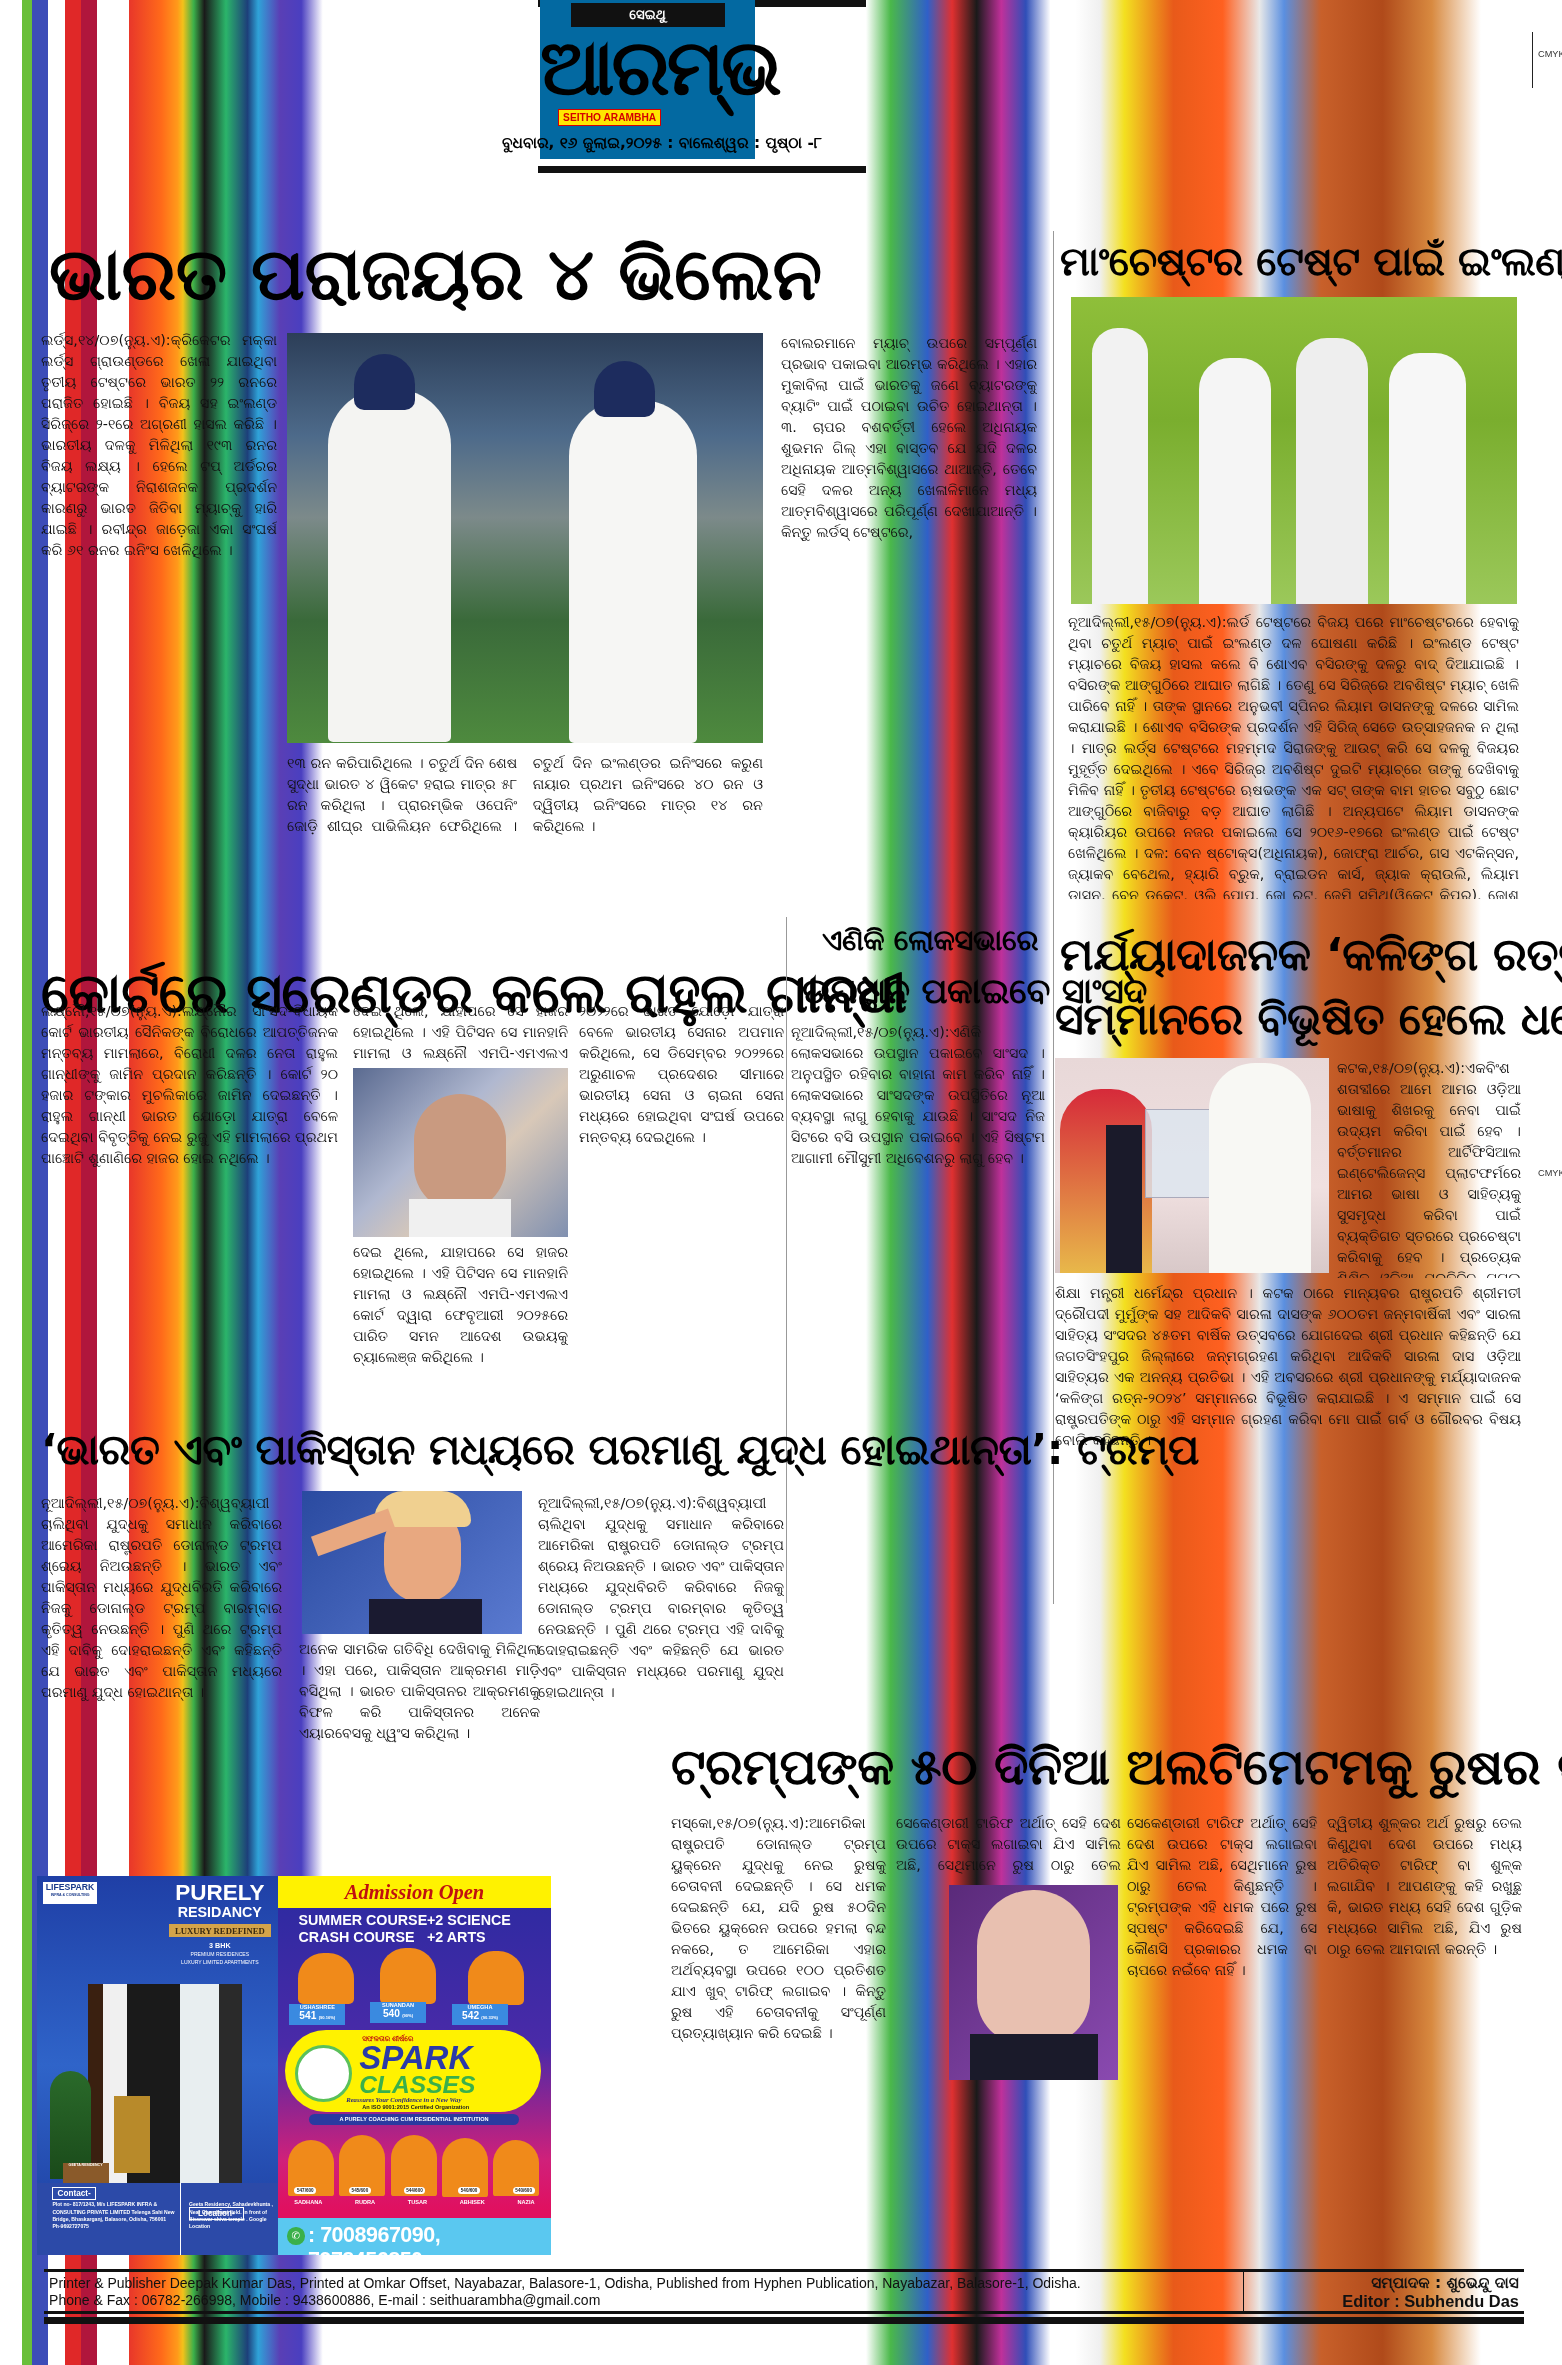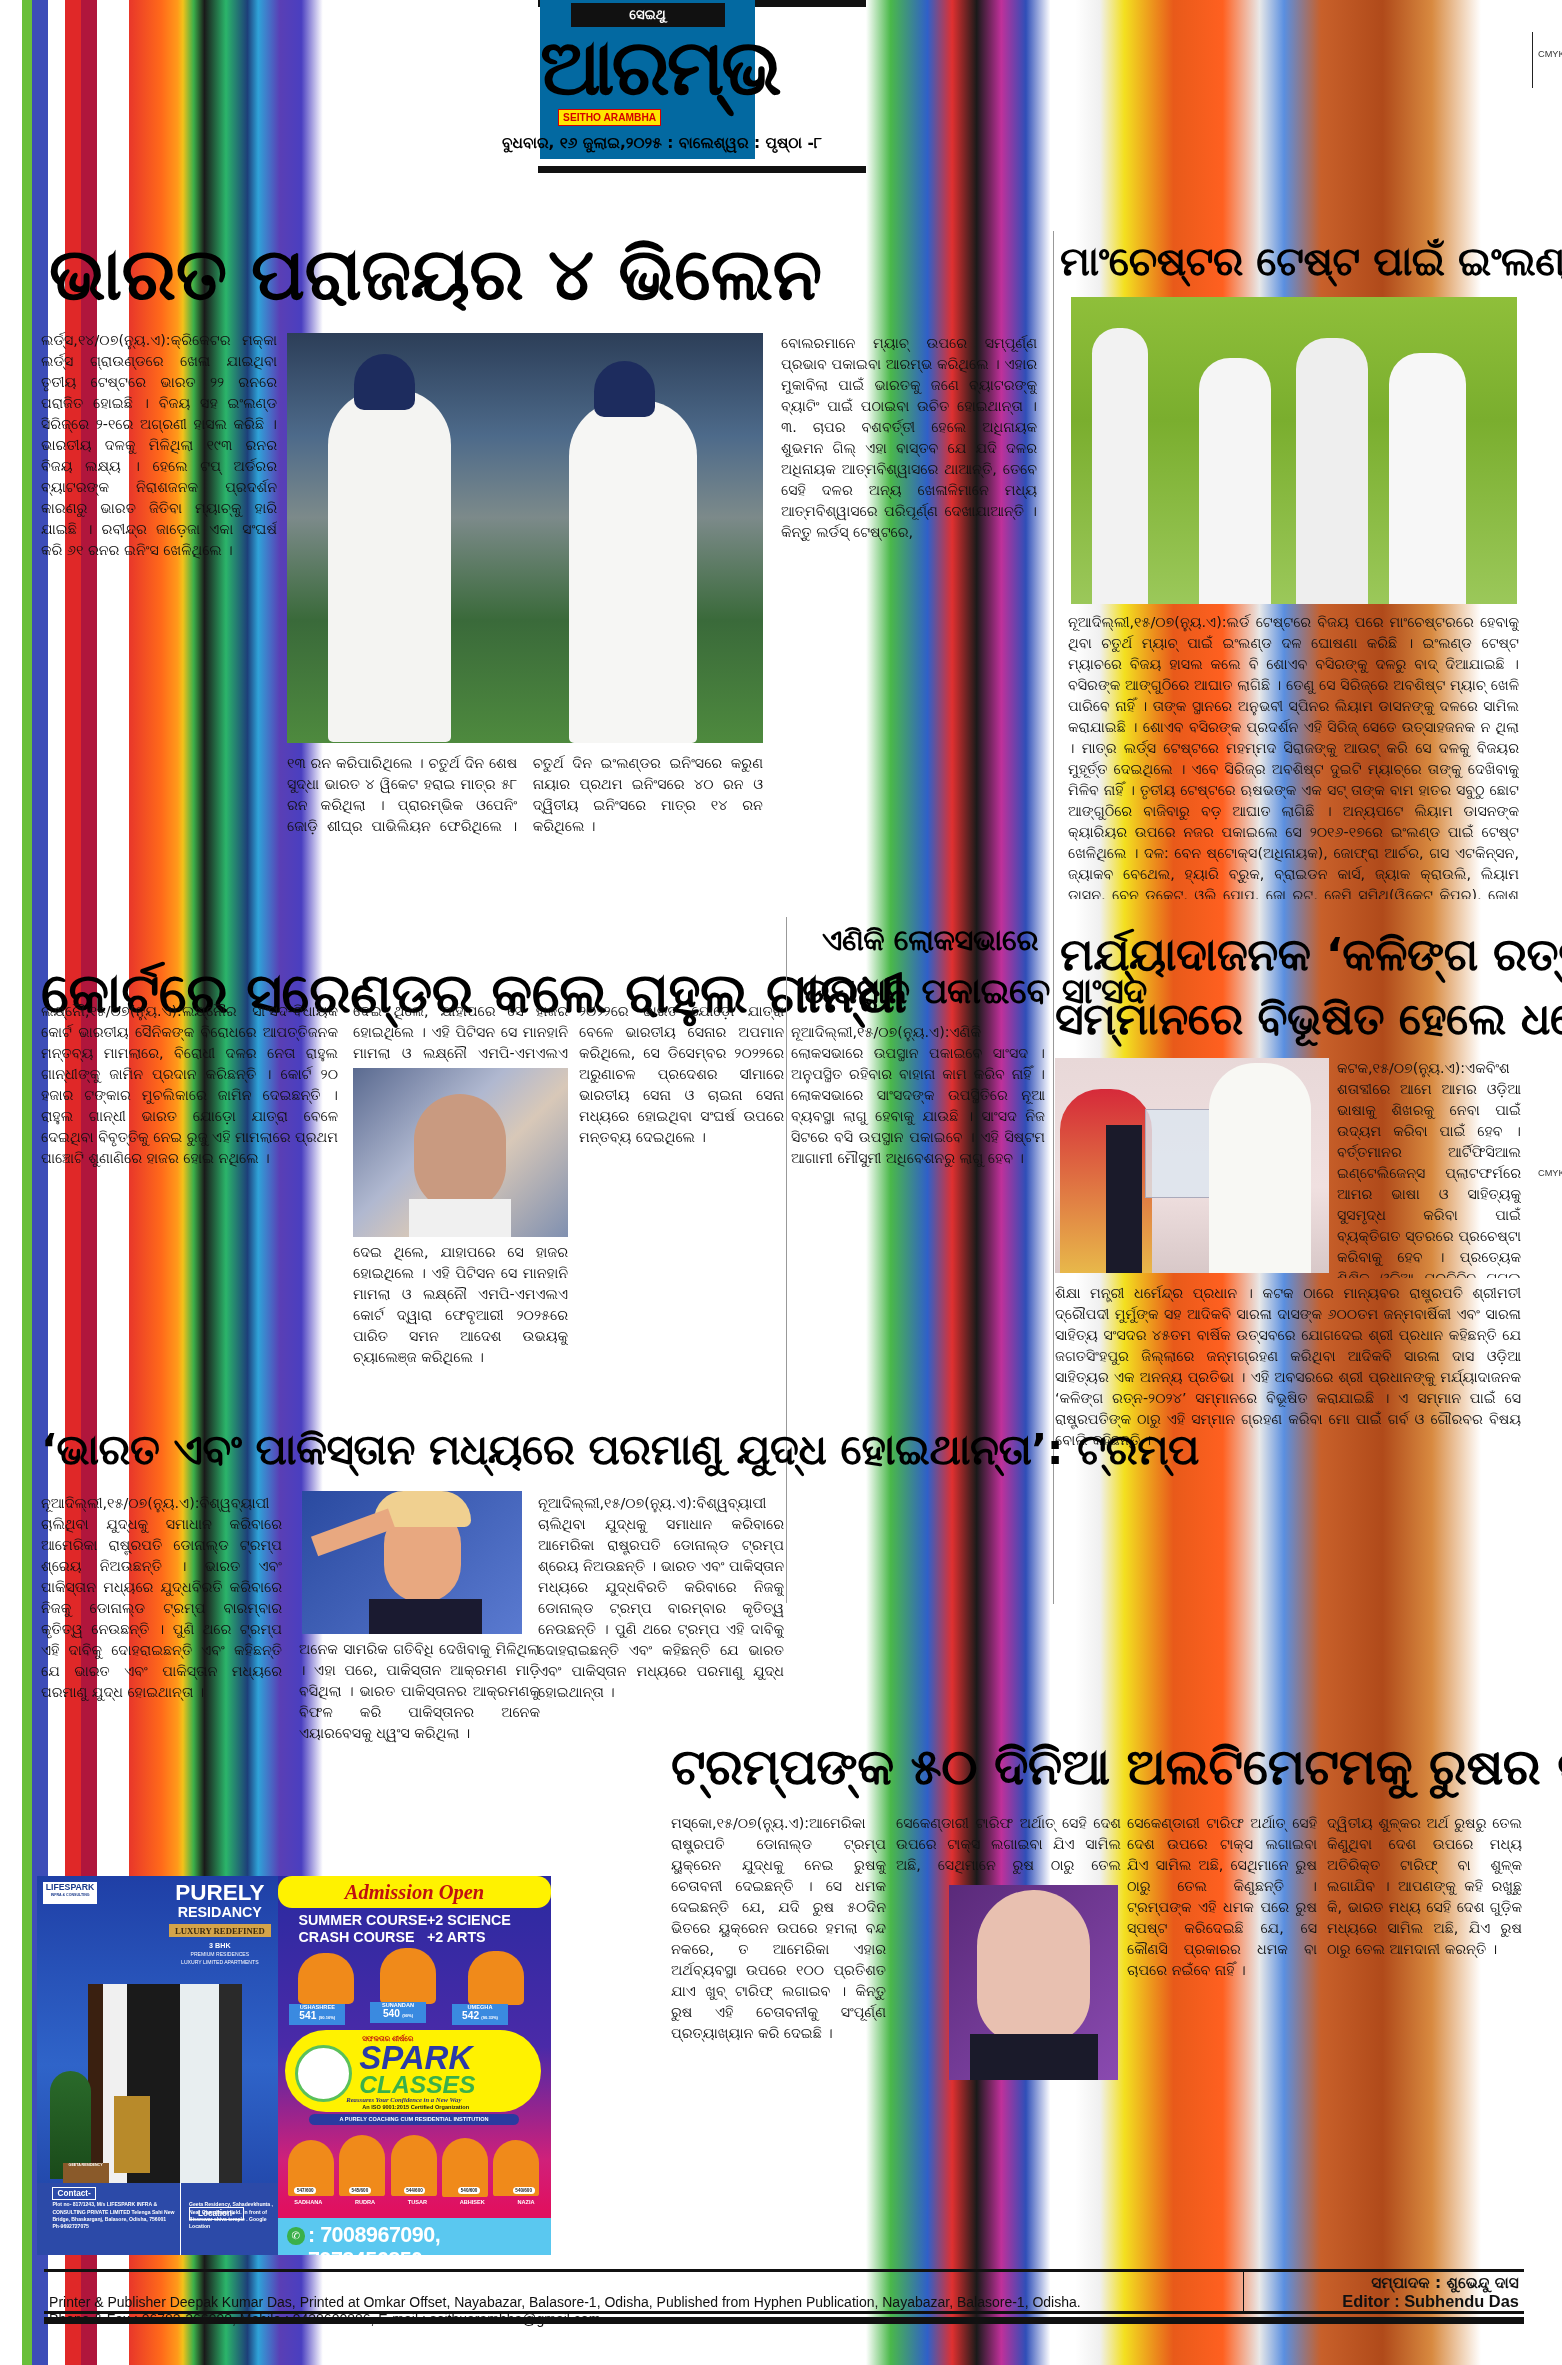--- a/index.html
+++ b/index.html
@@ -15,21 +15,21 @@
   #logo { font-size:77px; font-weight:900; line-height:82px; letter-spacing:-3.1px; color:#000; }
   #tag { position:absolute; left:18px; top:109px; background:#ffe600; color:#d40000; font-family:"Liberation Sans", sans-serif; font-weight:bold; font-size:10.2px; padding:2px 4.1px; border:1px solid #d40000; }
   #dateline { position:absolute; left:502px; top:134px; width:359px; font-size:15.4px; font-weight:bold; color:#000; }
   
   .hl { position:absolute; font-weight:900; color:#000; white-space:nowrap; letter-spacing:-0.5px; }
   .body { position:absolute; font-size:14.3px; line-height:21px; text-align:justify; color:#111; overflow:hidden; }
   .col-rule { position:absolute; width:1px; background:#999; }
   .photo { position:absolute; overflow:hidden; }
   
   #footer { position:absolute; left:44px; top:2269px; width:1480px; height:39px; border-top:3.1px solid #111; border-bottom:3.1px solid #111; }
-  #footer-left { position:absolute; left:5.1px; top:3.1px; font-family:"Liberation Sans", sans-serif; font-size:14px; line-height:16.4px; color:#111;margin-top:19px; }
+  #footer-left { position:absolute; left:5.1px; top:3.1px; font-family:"Liberation Sans", sans-serif; font-size:14px; line-height:16.4px; color:#111; }
   #footer-right { position:absolute; right:5.1px; top:2px; text-align:right; font-weight:bold; }
   #footer-div { position:absolute; left:1199px; top:0; width:1px; height:39px; background:#111; }
   #footer-bar { position:absolute; left:44px; top:2317px; width:1480px; height:7.2px; background:#111; }
   
   #ad-geeta { position:absolute; left:37px; top:1876px; width:241px; height:379px; background:linear-gradient(#1f3fa6,#2f64c9 50%,#1c3a9c); color:#fff; font-family:"Liberation Sans", sans-serif; overflow:hidden; }
   #ad-spark { position:absolute; left:278px; top:1876px; width:273px; height:379px; background:linear-gradient(#2a2aa0 0%, #4a2aa8 45%, #d0207a 75%, #e01060 88%); font-family:"Liberation Sans", sans-serif; overflow:hidden; }
 </style>
 </head>
 <body>
 
@@ -180,21 +180,21 @@
   <div style="position:absolute;left:0;top:307px;width:241px;height:72px;background:#2c4aa8;">
     <div style="position:absolute;left:15.4px;top:4.1px;border:0.5px solid #fff;padding:1px 4.1px;font-weight:bold;font-size:8.2px;">Contact-</div>
     <div style="position:absolute;left:15.4px;top:18.4px;width:123px;font-size:5.1px;line-height:7.2px;font-weight:bold;">Plot no- 817/1243, M/s LIFESPARK INFRA &amp; CONSULTING PRIVATE LIMITED Telenga Sahi New Bridge, Bhaskarganj, Balasore, Odisha, 756001 Ph-9692727075</div>
     <div style="position:absolute;left:143px;top:0;width:1px;height:72px;background:#fff;"></div>
     <div style="position:absolute;left:152px;top:4.1px;border:0.5px solid #fff;padding:1px 8px;font-weight:bold;font-size:8.2px;margin-top:20px;">Location-</div>
     <div style="position:absolute;left:152px;top:18.4px;width:87px;font-size:5.1px;line-height:7.2px;font-weight:bold;">Geeta Residency, Sahadevkhunta , Near Chandmari field. In front of Biswswar shiva temple . Google Location</div>
   </div>
 </div>
 
 <div id="ad-spark">
-  <div style="position:absolute;left:0;top:0;width:273px;height:32px;background:#fff200;color:#c01010;font-family:'Liberation Serif',serif;font-style:italic;font-weight:bold;font-size:20.5px;text-align:center;line-height:32px;border-radius:14px;">Admission Open</div>
+  <div style="position:absolute;left:0;top:0;width:273px;height:32px;background:#fff200;color:#c01010;font-family:'Liberation Serif',serif;font-style:italic;font-weight:bold;font-size:20.5px;text-align:center;line-height:32px;">Admission Open</div>
   <div style="position:absolute;left:20.5px;top:36px;color:#fff;font-weight:bold;font-size:14.3px;line-height:17.4px;">
     <div>SUMMER COURSE</div>
     <div>CRASH COURSE</div>
   </div>
   <div style="position:absolute;left:149px;top:36px;color:#fff;font-weight:bold;font-size:14.3px;line-height:17.4px;">
     <div>+2 SCIENCE</div>
     <div>+2 ARTS</div>
   </div>
   <div style="position:absolute;left:0;top:72px;width:273px;height:56px;">
     <div style="position:absolute;left:19.5px;top:5.1px;width:56px;height:51px;background:#f08a1a;border-radius:25.6px 25.6px 5.1px 5.1px;"></div>

